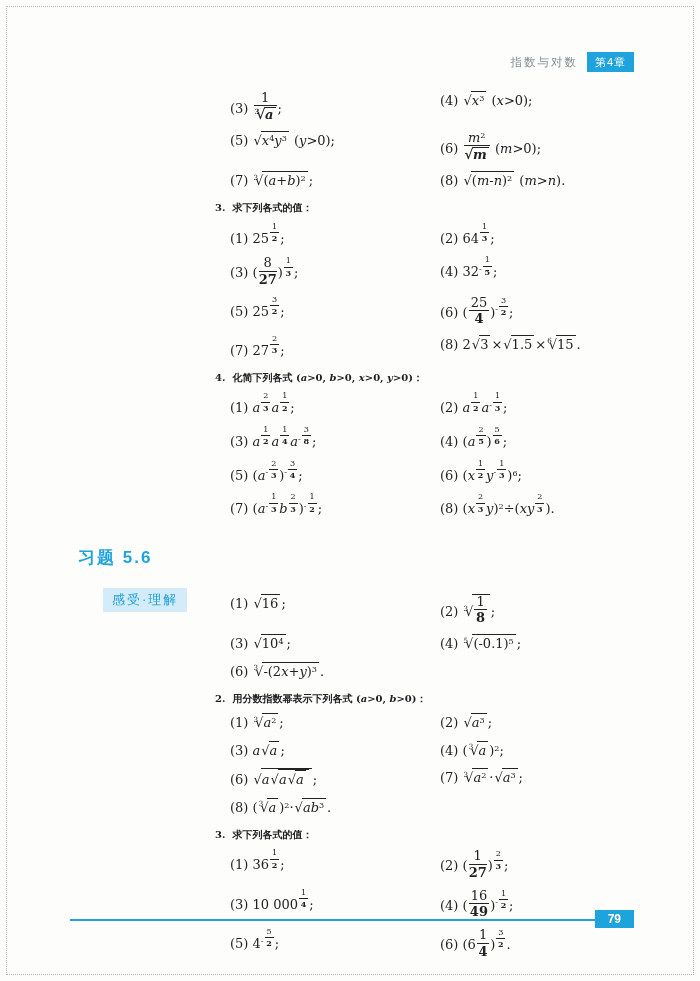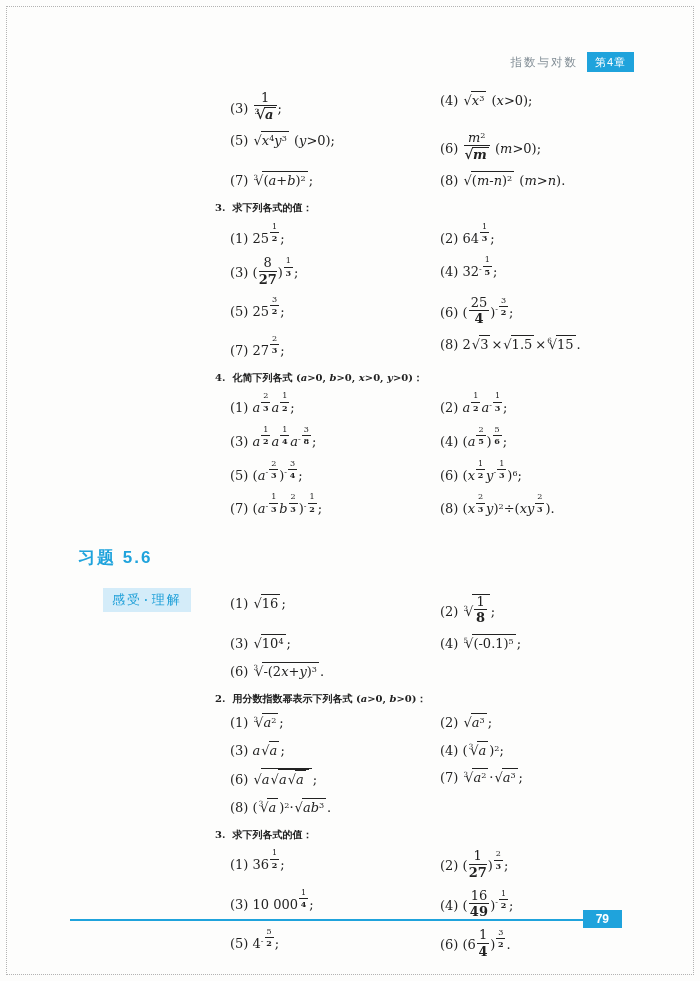--- a/index.html
+++ b/index.html
@@ -14,21 +14,21 @@
   .rh-label { color:#7f8b93; font-size:11.5px; letter-spacing:2px; }
   .rh-badge { background:var(--accent); color:#fff; font-size:11px; padding:2.5px 8px; letter-spacing:1px; }
 
   
   .content { position:absolute; top:86px; left:78px; right:60px; }
   .block-top { margin-left:137px; }
   .sec-heading { color:var(--accent); font-family:"Liberation Sans", sans-serif; font-weight:bold;
                  font-size:17px; letter-spacing:2px; margin:24px 0 20px 0; }
   .exercise-body { position:relative; margin-left:137px; }
   .level-badge { position:absolute; left:-112px; top:-1px; background:var(--badge-bg); color:var(--badge-text);
-                 font-family:Liberation Mono, monospace; font-size:13px; padding:3px 9px; letter-spacing:2px; }
+                 font-family:Liberation Serif, serif; font-size:13px; padding:3px 9px; letter-spacing:2px; }
 
   
   .problem { margin-bottom:6px; }
   .p-head { font-weight:bold; font-size:10px; margin:7px 0 3px 0; }
   .problem:first-child .p-head { margin-top:0; }
   .p-num { margin-right:7px; }
   .p-items { display:grid; grid-template-columns:1fr 1fr; column-gap:10px; padding-left:15px; }
   .item { font-size:13px; padding:4.5px 0; line-height:1.35; white-space:nowrap; }
 
   
@@ -37,21 +37,21 @@
   sup .frac { vertical-align:-0.35em; }
   .frac { display:inline-block; text-align:center; vertical-align:-0.5em; line-height:1.05; margin:0 1px; }
   .fnum { display:block; border-bottom:1px solid currentColor; padding:0 2px 1px; }
   .fden { display:block; padding-top:1px;font-weight:bold; }
   .sqrt { display:inline-block; white-space:nowrap; margin:0 1px; }
   .rsign { display:inline-block; }
   .rbody { display:inline-block; border-top:1px solid currentColor; padding:0 2px 0 1px; margin-left:-1px; }
   .ridx { font-size:0.55em; vertical-align:0.75em; margin-right:-3px; }
 
   
-  .footer { position:absolute; left:70px; right:78px; bottom:60px; }
+  .footer { position:absolute; left:70px; right:66px; bottom:60px; }
   .foot-line { border-top:2px solid var(--accent); }
   .page-num { position:absolute; right:0; top:-9px; background:var(--accent); color:#fff;
               font-family:"Liberation Sans", sans-serif; font-size:12px; font-weight:bold; padding:2px 13px; }
 </style>
 </head>
 <body>
 
 <div class="page">
   <div class="dotted-frame"></div>
 

